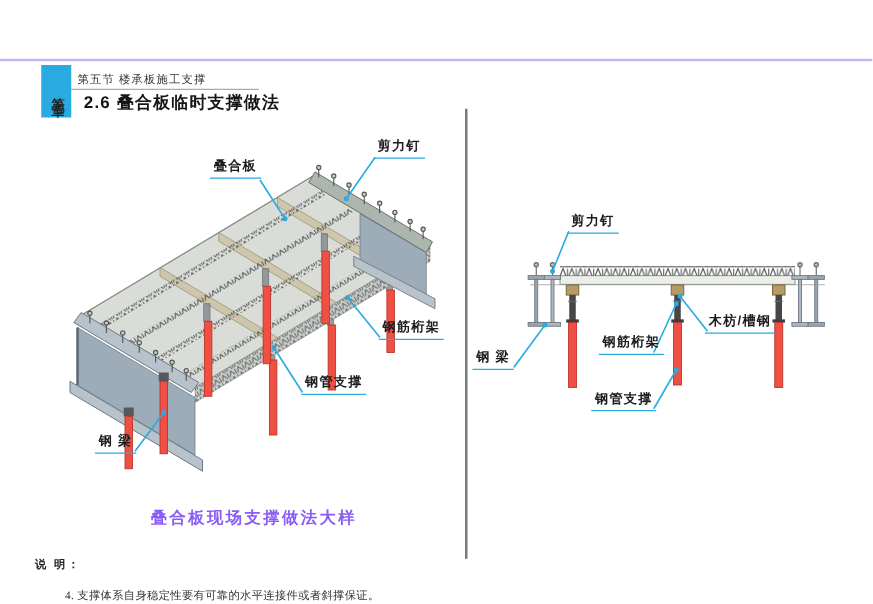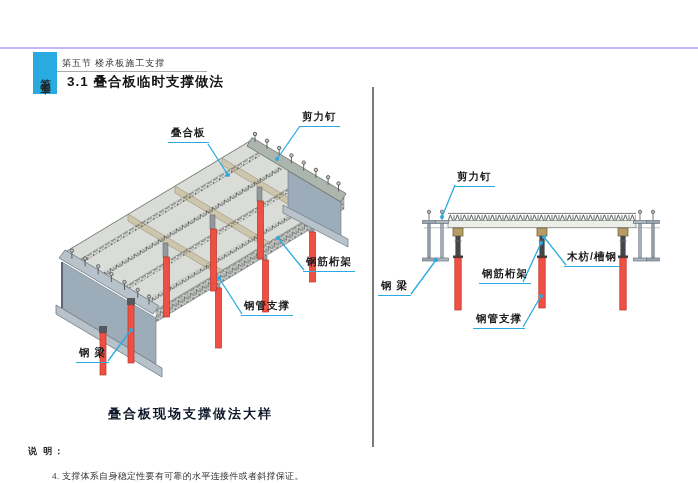--- a/index.html
+++ b/index.html
@@ -8,21 +8,21 @@
   .abs{position:absolute;}
   #chapter-tab{left:33px;top:3px;width:24px;height:42px;background:#29ABE2;color:#1f2a30;
        writing-mode:vertical-rl;text-orientation:upright;display:flex;align-items:center;justify-content:center;
        font:700 10.5px "Liberation Serif",serif;letter-spacing:2px;}
   #section-header{left:62px;top:8px;font:400 9px "Liberation Serif",serif;color:#333;letter-spacing:1px;}
   #header-rule{left:57px;top:22px;width:150px;height:1px;background:#aaa;}
   #page-title{left:67px;top:24px;font:700 13.5px "Liberation Sans",sans-serif;color:#151515;letter-spacing:1px;}
   #figure-divider{left:372px;top:38px;width:1.5px;height:360px;background:#7a7a7a;}
   .callout{position:absolute;font:700 10.5px "Liberation Sans",sans-serif;color:#1c1c1c;
        border-bottom:1.3px solid #29ABE2;padding:0 3px 2px 3px;letter-spacing:1px;white-space:nowrap;}
-  .caption{position:absolute;font:700 13px "Liberation Sans",sans-serif;color:#0f172a;letter-spacing:2px;}
+  .caption{position:absolute;font:700 13px "Liberation Sans",sans-serif;color:#8b5cf6;letter-spacing:2px;text-align:center;}
   #notes-heading{left:28px;top:396px;font:700 9px "Liberation Serif",serif;color:#222;letter-spacing:2px;}
   .note-item{position:absolute;left:52px;font:400 9px "Liberation Serif",serif;color:#333;letter-spacing:0.3px;}
   #note-1{top:410px;} #note-2{top:421px;}
   #page-number-badge{left:648px;top:452px;width:20px;height:22px;background:#ec4899;color:#fff;
        display:flex;align-items:center;justify-content:center;font:700 10px "Liberation Sans",sans-serif;}
   svg{position:absolute;left:0;top:0;}
 </style>
 </head>
 <body>
 
@@ -223,21 +223,21 @@
           <circle cx="541" cy="247" r="2" stroke="none"></circle>
         <line x1="411" y1="245" x2="436" y2="211"></line>
           <circle cx="436" cy="211" r="2" stroke="none"></circle>
       </g>
     </g>
   </svg>
 
   <div id="chapter-tab" class="abs">第七章</div>
   <div id="section-header" class="abs">第五节 楼承板施工支撑</div>
   <div id="header-rule" class="abs"></div>
-  <div id="page-title" class="abs">3.1 叠合板临时支撑做法</div>
+  <div id="page-title" class="abs">2.6 叠合板临时支撑做法</div>
   <div id="figure-divider" class="abs"></div>
 
   <div class="callout" style="left:168px;top:77px">叠合板</div>
   <div class="callout" style="left:299px;top:61px">剪力钉</div>
   <div class="callout" style="left:303px;top:206px">钢筋桁架</div>
   <div class="callout" style="left:241px;top:250px">钢管支撑</div>
   <div class="callout" style="left:76px;top:297px">钢 梁</div>
 
   <div class="callout" style="left:454px;top:121px">剪力钉</div>
   <div class="callout" style="left:564px;top:201px">木枋/槽钢</div>

